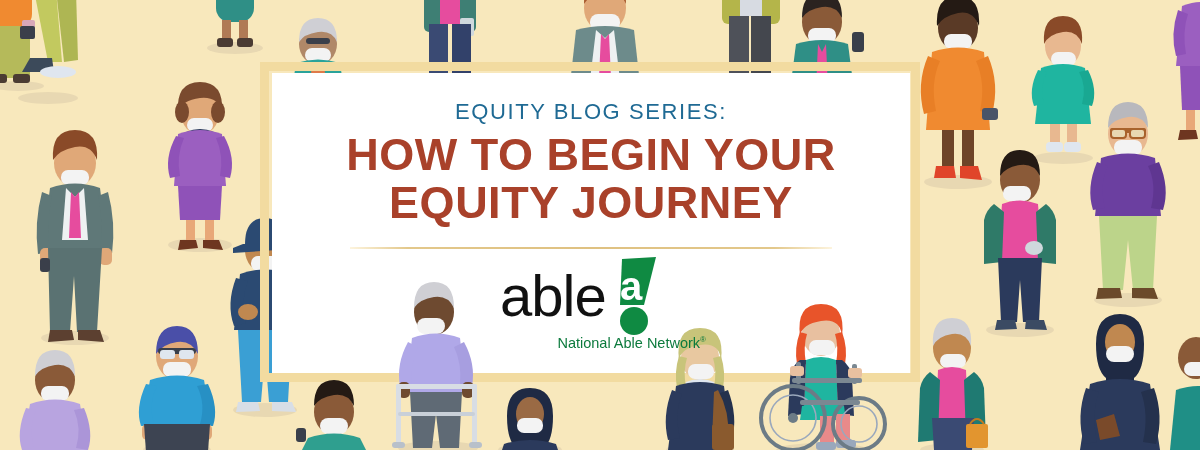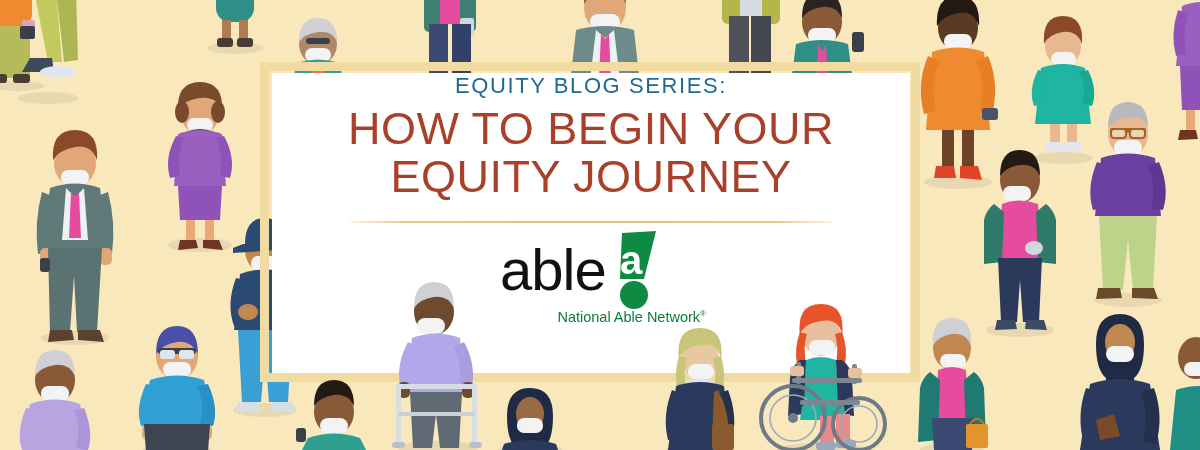--- a/index.html
+++ b/index.html
@@ -25,29 +25,29 @@
   #card{
     position:absolute;left:272px;top:73px;width:638px;height:300px;
     background:#ffffff;
     box-sizing:border-box;
   }
   #card-content{
     position:absolute;left:272px;top:73px;width:638px;height:300px;
     text-align:center;
   }
   #kicker{
-    margin:0;
+    margin:0;padding-top:26px;
     color:#1f6a94;
     font-size:22px;letter-spacing:1.6px;font-weight:400;
     font-family:"Liberation Sans", sans-serif;
   }
   #headline{
     margin:6px 0 0 0;
     color:#a9412a;
-    font-size:45px;line-height:1.07;font-weight:normal;letter-spacing:0.5px;
+    font-size:45px;line-height:1.07;font-weight:bold;letter-spacing:0.5px;
     font-family:"Liberation Sans", sans-serif;
   }
   #divider{
     margin:20px auto 0 auto;width:482px;height:2px;
     background:linear-gradient(90deg,#fdf4de 0%,#e3c88b 12%,#dfc181 50%,#e3c88b 88%,#fdf4de 100%);
   }
   
   #logo{
     position:relative;margin:16px auto 0 auto;width:230px;height:92px;
   }

